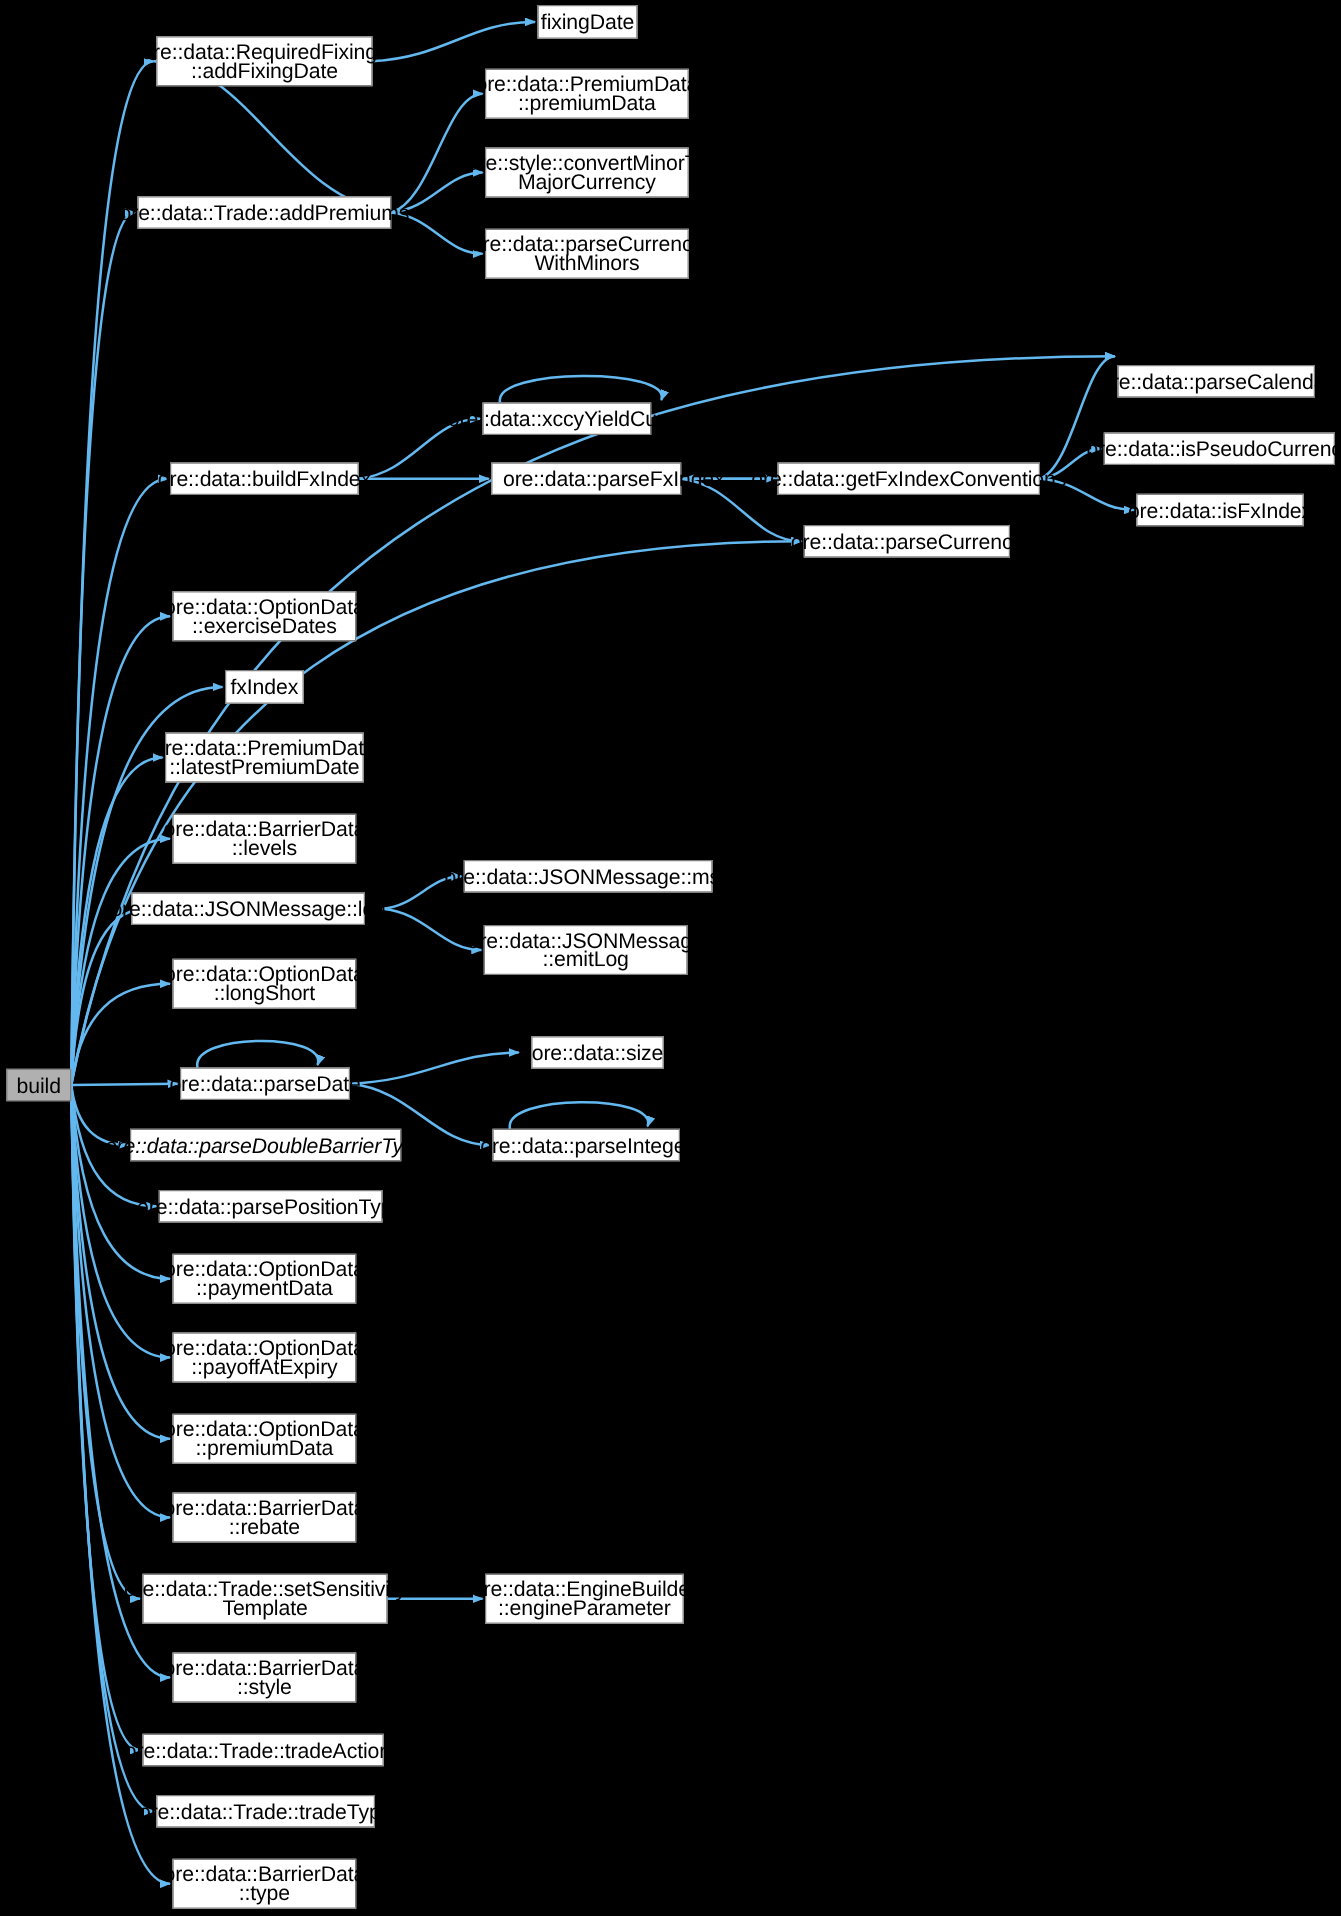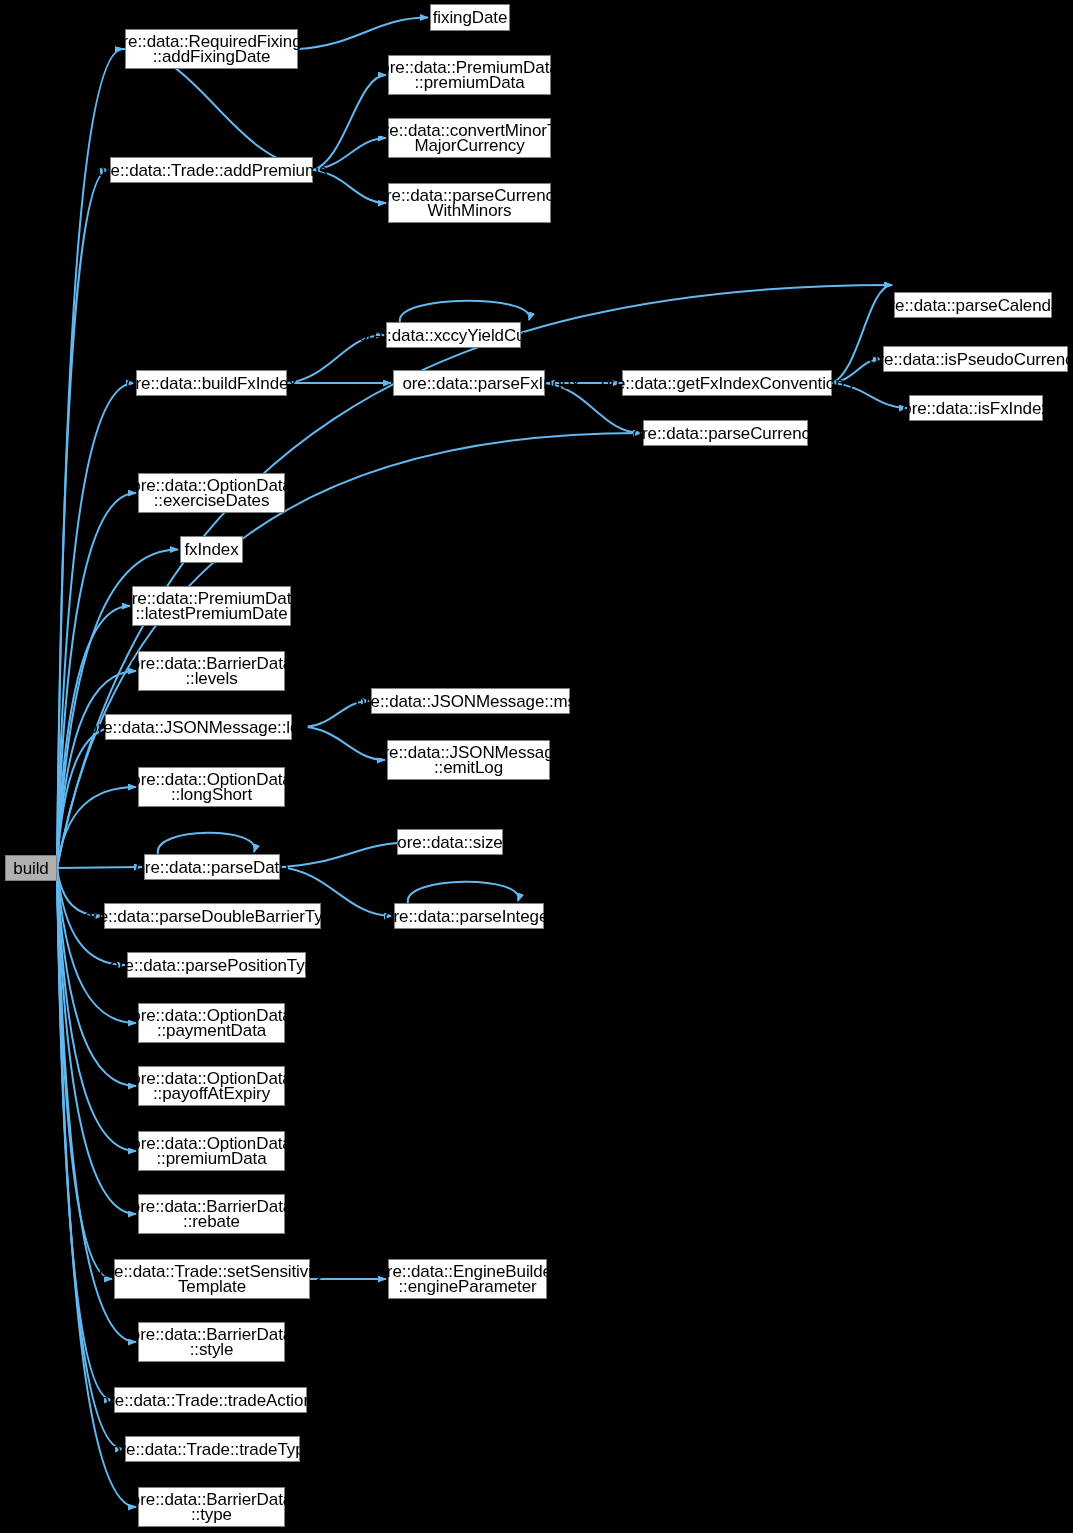--- a/index.html
+++ b/index.html
@@ -102,21 +102,21 @@
       </g>
   </svg>
   <div id="node-layer">
       <div class="node root" style="left: 5px; top: 855px; width: 52px; height: 26px;">build</div>
       <div class="node" style="left: 125px; top: 29px; width: 173px; height: 40px;">ore::data::RequiredFixings
 ::addFixingDate</div>
       <div class="node" style="left: 430px; top: 4px; width: 80px; height: 27px;">fixingDate</div>
       <div class="node" style="left: 110px; top: 157px; width: 203px; height: 26px;">ore::data::Trade::addPremiums</div>
       <div class="node" style="left: 388px; top: 55px; width: 163px; height: 40px;">ore::data::PremiumData
 ::premiumData</div>
-      <div class="node" style="left: 388px; top: 118px; width: 163px; height: 40px;">ore::data::convertMinorTo
+      <div class="node" style="left: 388px; top: 118px; width: 163px; height: 40px;">ore::style::convertMinorTo
 MajorCurrency</div>
       <div class="node" style="left: 388px; top: 183px; width: 163px; height: 40px;">ore::data::parseCurrency
 WithMinors</div>
       <div class="node" style="left: 894px; top: 272px; width: 158px; height: 26px; margin-top: 20px;">ore::data::parseCalendar</div>
       <div class="node" style="left: 386px; top: 322px; width: 135px; height: 26px;">ore::data::xccyYieldCurve</div>
       <div class="node" style="left: 136px; top: 370px; width: 151px; height: 26px;">ore::data::buildFxIndex</div>
       <div class="node" style="left: 393px; top: 370px; width: 152px; height: 26px; padding-left: 44px;">ore::data::parseFxIndex</div>
       <div class="node" style="left: 622px; top: 370px; width: 210px; height: 26px;">ore::data::getFxIndexConventions</div>
       <div class="node" style="left: 883px; top: 346px; width: 185px; height: 26px;">ore::data::isPseudoCurrency</div>
       <div class="node" style="left: 909px; top: 395px; width: 134px; height: 26px;">ore::data::isFxIndex</div>
@@ -128,23 +128,23 @@
 ::latestPremiumDate</div>
       <div class="node" style="left: 138px; top: 651px; width: 147px; height: 40px;">ore::data::BarrierData
 ::levels</div>
       <div class="node" style="left: 105px; top: 714px; width: 187px; height: 26px;">ore::data::JSONMessage::log</div>
       <div class="node" style="left: 371px; top: 688px; width: 199px; height: 26px;">ore::data::JSONMessage::msg</div>
       <div class="node" style="left: 387px; top: 740px; width: 163px; height: 40px;">ore::data::JSONMessage
 ::emitLog</div>
       <div class="node" style="left: 138px; top: 767px; width: 147px; height: 40px;">ore::data::OptionData
 ::longShort</div>
       <div class="node" style="left: 144px; top: 854px; width: 136px; height: 26px;">ore::data::parseDate</div>
-      <div class="node" style="left: 397px; top: 829px; width: 106px; height: 26px;">ore::data::size</div>
+      <div class="node" style="left: 425px; top: 829px; width: 106px; height: 26px;">ore::data::size</div>
       <div class="node" style="left: 394px; top: 903px; width: 150px; height: 26px;">ore::data::parseInteger</div>
-      <div class="node" style="left: 104px; top: 903px; width: 217px; height: 26px;">ore::data::parseDoubleBarrierType</div>
+      <div class="node" style="left: 104px; top: 903px; width: 217px; height: 26px; font-style: italic;">ore::data::parseDoubleBarrierType</div>
       <div class="node" style="left: 127px; top: 952px; width: 179px; height: 26px;">ore::data::parsePositionType</div>
       <div class="node" style="left: 138px; top: 1003px; width: 147px; height: 40px;">ore::data::OptionData
 ::paymentData</div>
       <div class="node" style="left: 138px; top: 1066px; width: 147px; height: 40px;">ore::data::OptionData
 ::payoffAtExpiry</div>
       <div class="node" style="left: 138px; top: 1131px; width: 147px; height: 40px;">ore::data::OptionData
 ::premiumData</div>
       <div class="node" style="left: 138px; top: 1194px; width: 147px; height: 40px;">ore::data::BarrierData
 ::rebate</div>
       <div class="node" style="left: 114px; top: 1259px; width: 196px; height: 40px;">ore::data::Trade::setSensitivity

